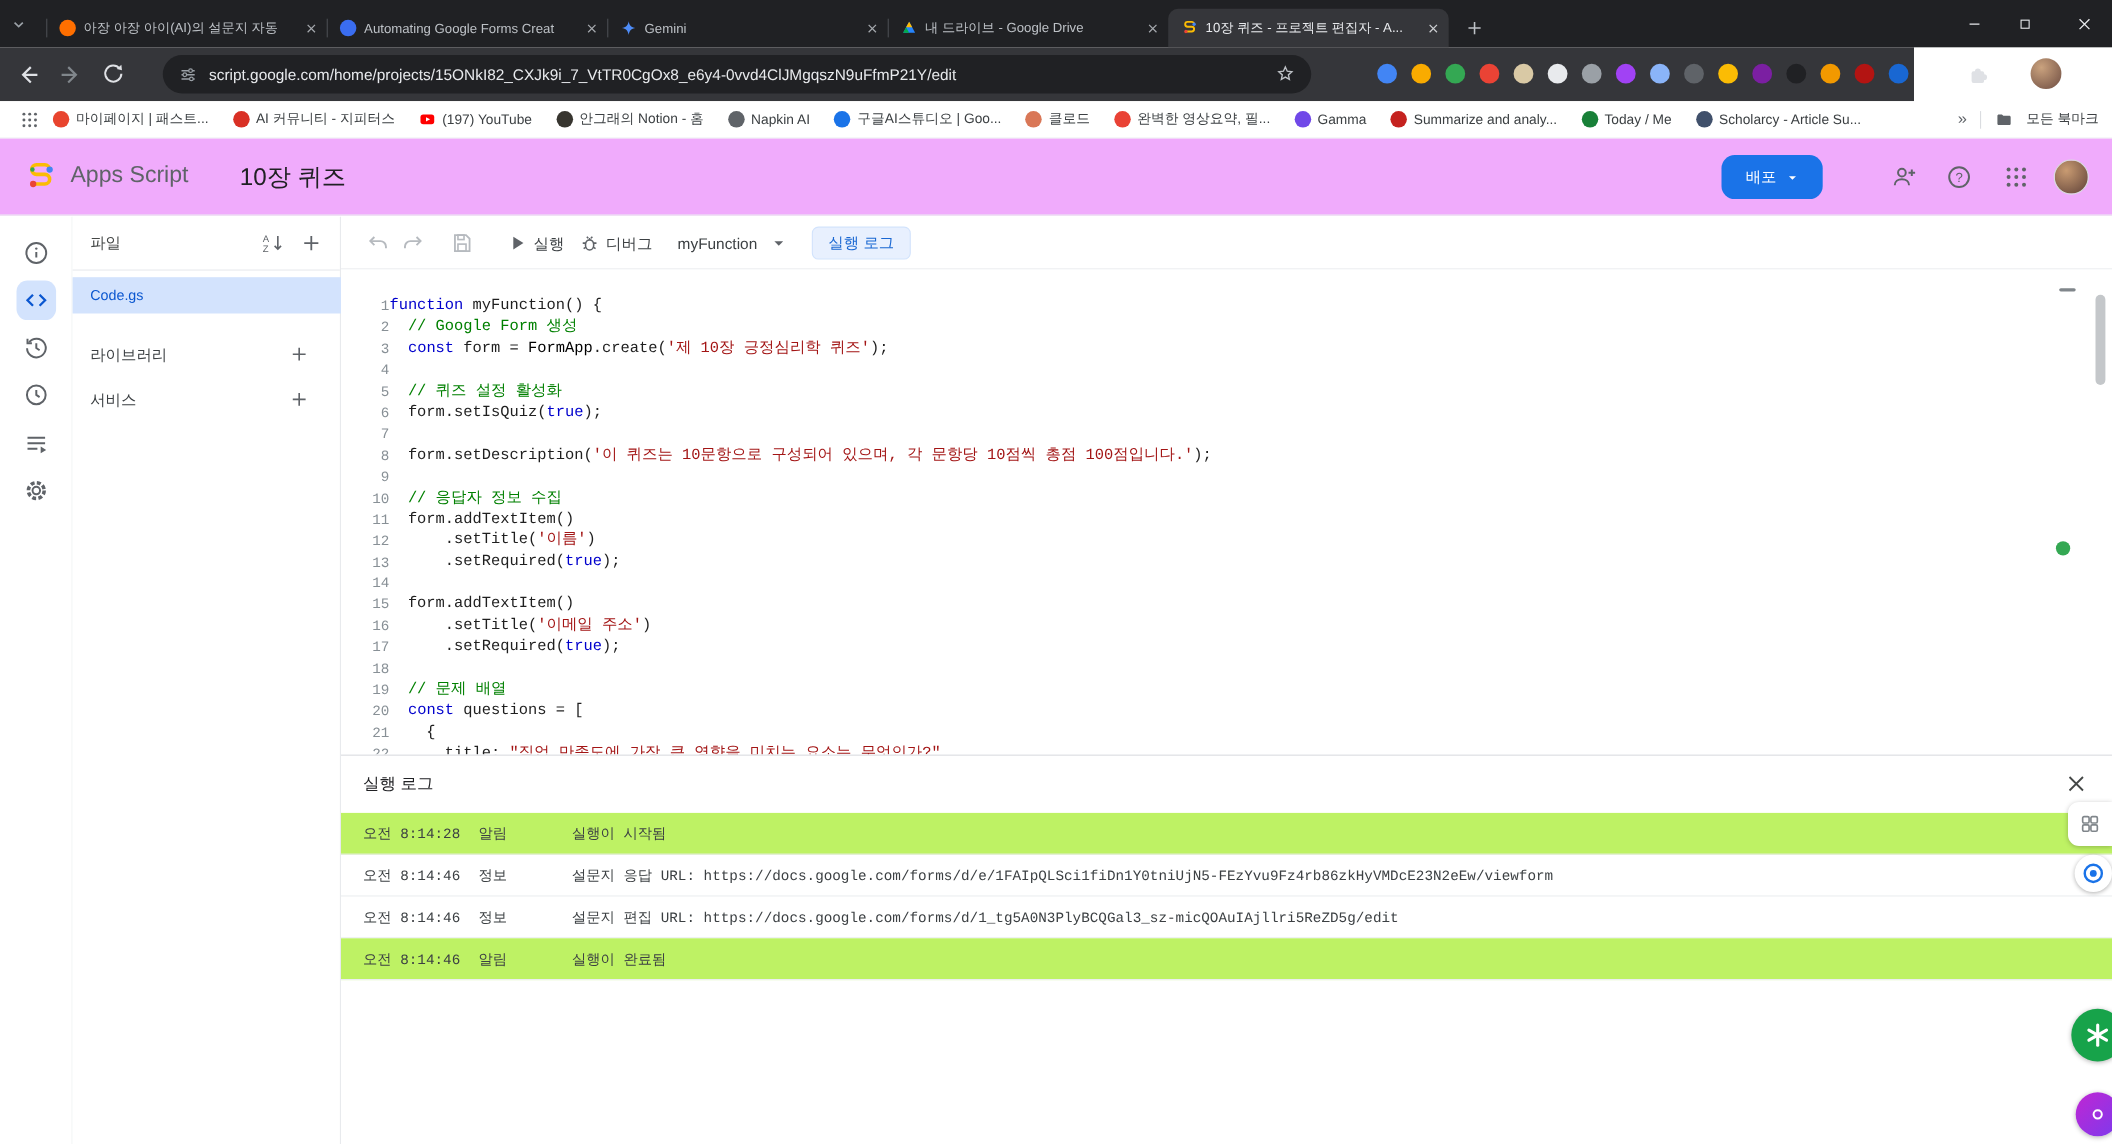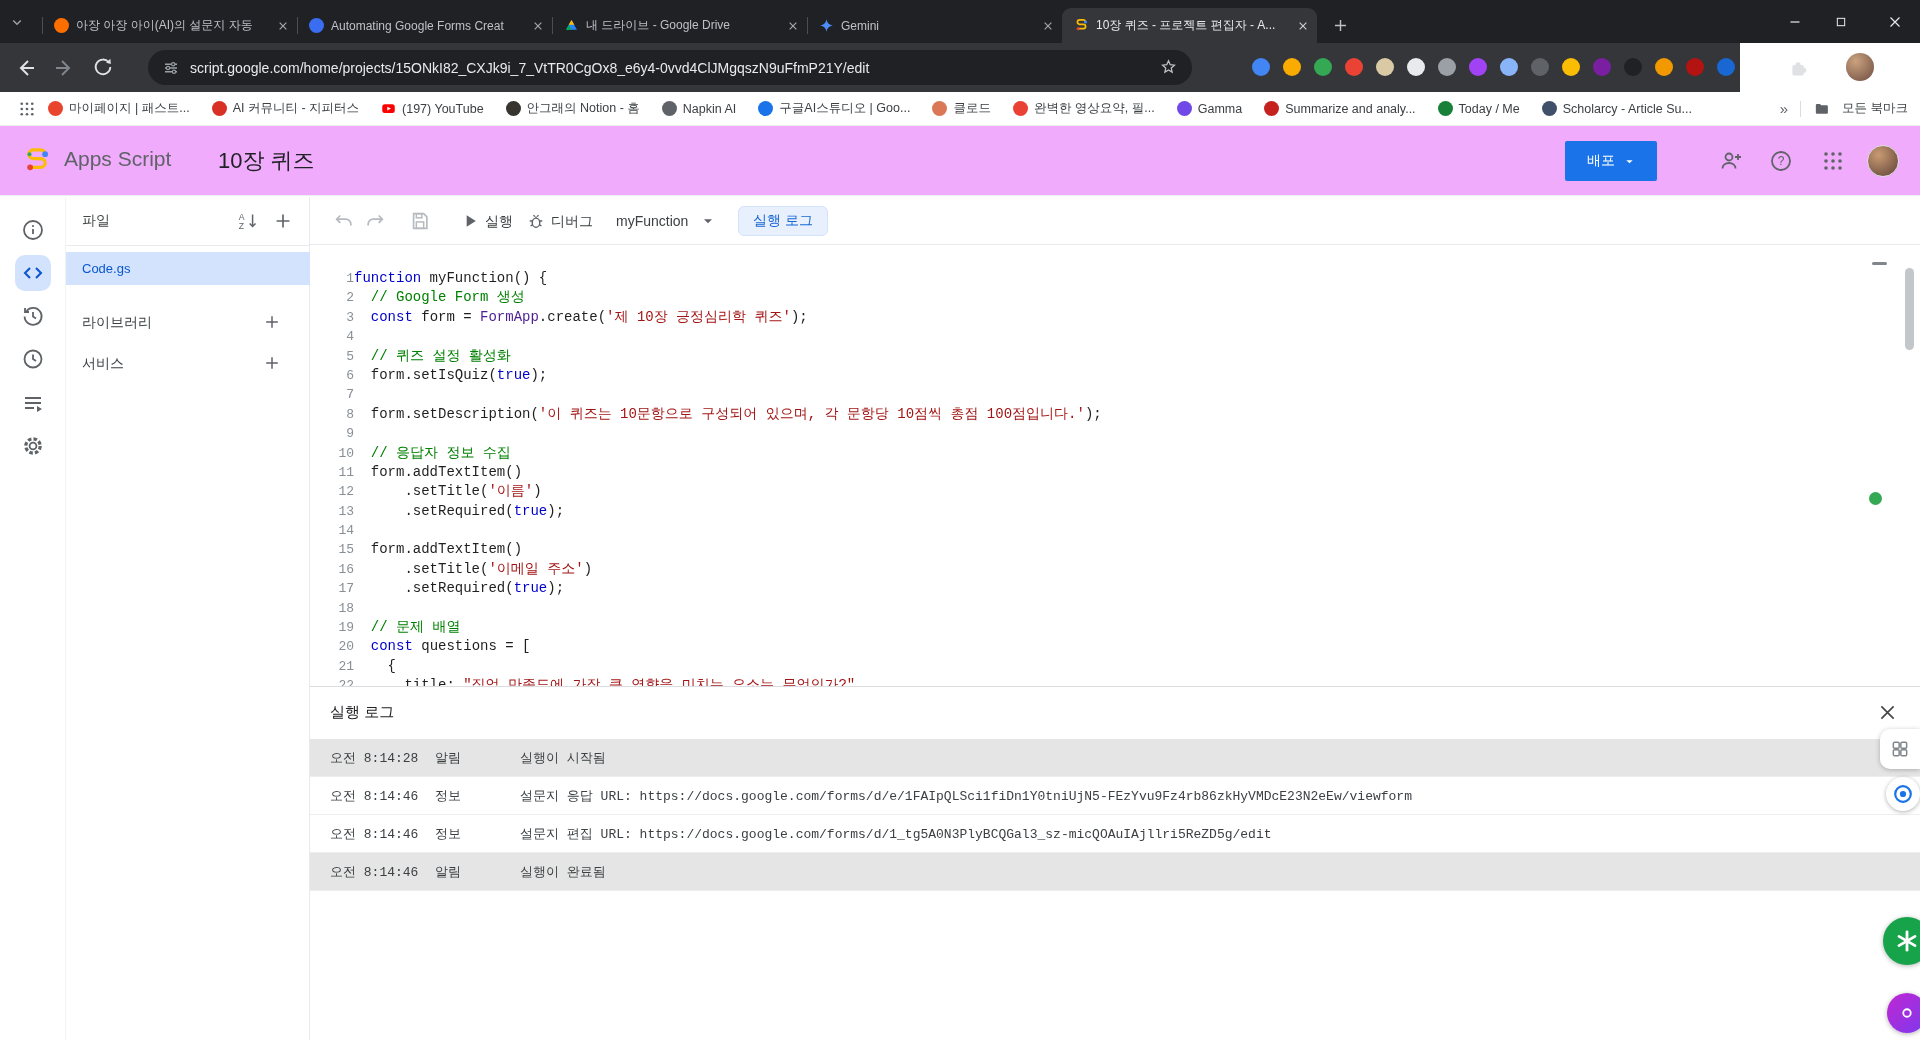--- a/index.html
+++ b/index.html
@@ -41,21 +41,21 @@
   .bm-item{display:flex;align-items:center;gap:6px;font-size:12.5px;color:#3c4043;white-space:nowrap}
   .bm-ic{width:15px;height:15px;flex:none}
   #bm-right{position:absolute;right:12px;top:0;height:33px;display:flex;align-items:center;gap:12px;color:#3c4043;font-size:12.5px}
   .bm-div{width:1px;height:16px;background:#dadce0}
 
   
   #gasheader{left:0;top:126px;width:1920px;height:70px;background:#f0abfc;border-bottom:1px solid #eceff1}
   #gas-logo{position:absolute;left:22px;top:20px;width:30px;height:30px}
   #gas-appname{position:absolute;left:64px;top:21px;font-size:21px;color:#5f6368}
   #gas-title{position:absolute;left:218px;top:20px;font-size:22px;color:#202124}
-  #deploy-btn{position:absolute;left:1565px;top:15px;width:92px;height:40px;background:#1a73e8;border:none;border-radius:2px;color:#fff;font-size:14px;font-weight:500;display:flex;align-items:center;justify-content:center;gap:9px;font-family:inherit}
+  #deploy-btn{position:absolute;left:1565px;top:15px;width:92px;height:40px;background:#1a73e8;border:none;border-radius:12px;color:#fff;font-size:14px;font-weight:500;display:flex;align-items:center;justify-content:center;gap:9px;font-family:inherit}
   .hd-ic{position:absolute;top:23px;width:24px;height:24px;color:#5f6368}
   #gas-avatar{position:absolute;left:1867px;top:19px;width:32px;height:32px;border-radius:50%;background:radial-gradient(circle at 35% 30%,#c99b72,#5d4037);border:1px solid #dadce0}
 
   
   #rail{left:0;top:197px;width:66px;height:843px;background:#fff;border-right:1px solid #f1f3f4}
   .rail-btn{position:absolute;left:21px;width:24px;height:24px;color:#5f6368}
   #rail-sel{position:absolute;left:15px;top:58px;width:36px;height:36px;background:#d3e3fd;border-radius:10px}
   .rail-btn.blue{color:#0b57d0}
 
   
@@ -73,32 +73,32 @@
   .tb-ic.dis{color:#b6babf}
   .tb-label{position:absolute;top:16px;font-size:14px;color:#3c4043}
   #log-chip{position:absolute;left:428px;top:9px;height:30px;padding:0 14px;background:#e8f0fe;border:1px solid #d2e3fc;border-radius:6px;color:#1967d2;font-size:14px;display:flex;align-items:center;font-family:inherit}
 
   
   #codearea{left:310px;top:245px;width:1610px;height:441px;background:#fff;overflow:hidden;font-family:"Liberation Mono","DejaVu Sans Mono",monospace;font-size:14px}
   #codelines{position:absolute;left:0;top:24px;right:0}
   .code-line{display:flex;height:19.4px;line-height:19.4px;white-space:pre}
   .ln{width:44px;text-align:right;color:#889096;flex:none;font-size:13px}
   .lc{}
-  .tk-k{color:#0000cc}.tk-s{color:#a31515}.tk-c{color:#008000}.tk-t{color:#4c1d95}.tk-p{color:#1f1f1f}
+  .tk-k{color:#0000cc}.tk-s{color:#a31515}.tk-c{color:#008000}.tk-t{color:#000000}.tk-p{color:#1f1f1f}
   #collapse-dash{left:1872px;top:262px;width:15px;height:3px;background:#80868b;border-radius:2px}
   #scroll-thumb{left:1905px;top:268px;width:9px;height:82px;background:#c4c7ca;border-radius:5px}
   #green-dot{left:1869px;top:492px;width:13px;height:13px;border-radius:50%;background:#34a853;box-shadow:0 0 0 2px #fff}
 
   
   #logpanel{left:310px;top:686px;width:1610px;height:354px;background:#fff;border-top:1px solid #dadce0}
   #log-title{position:absolute;left:20px;top:16px;font-size:15px;font-weight:500;color:#202124}
   #log-close{position:absolute;right:22px;top:15px;width:21px;height:21px;color:#444746}
   #logrows{position:absolute;left:0;top:52px;width:100%}
   .log-row{display:flex;align-items:center;height:38px;border-bottom:1px solid #eceef0;padding-left:20px;font-family:"Liberation Mono","DejaVu Sans Mono",monospace;font-size:13px;color:#3c4043;white-space:nowrap}
-  .log-row.hl{background:#e5e5e5}
+  .log-row.hl{background:#bef264}
   .lg-time{width:105px;flex:none}
   .lg-type{width:85px;flex:none}
 
   
   #fw-grid{left:1880px;top:729px;width:40px;height:40px;background:#fff;border-radius:10px 0 0 10px;box-shadow:0 1px 5px rgba(0,0,0,.25);display:flex;align-items:center;justify-content:center;color:#80868b}
   #fw-eye{left:1886px;top:777px;width:34px;height:34px;border-radius:50%;background:#fff;box-shadow:0 1px 4px rgba(0,0,0,.3);display:flex;align-items:center;justify-content:center}
   #fw-green{left:1883px;top:917px;width:48px;height:48px;border-radius:50%;background:#17a34a;box-shadow:0 1px 5px rgba(0,0,0,.3);display:flex;align-items:center;justify-content:center;color:#fff}
   #fw-purple{left:1887px;top:993px;width:40px;height:40px;border-radius:50%;background:linear-gradient(135deg,#c026d3,#7c3aed);box-shadow:0 1px 5px rgba(0,0,0,.3);display:flex;align-items:center;justify-content:center}
 </style>
 </head>
@@ -123,37 +123,37 @@
       <div class="tab">
         <span class="fav fav-dot" style="background:#3a6df0"></span>
         <span class="tab-title">Automating Google Forms Creat</span>
         <span class="tab-close">
           <svg viewBox="0 0 24 24" width="16" height="16">
             <path d="M7 7l10 10M17 7L7 17" stroke="currentColor" stroke-width="1.7"></path>
           </svg>
         </span>
       </div>
       <div class="tab">
-        <svg class="fav" viewBox="0 0 16 16">
-          <polygon points="8,2 13.8,12.5 2.2,12.5" fill="#2684fc"></polygon>
-          <polygon points="8,2 11,7.3 5,7.3" fill="#ffba00"></polygon>
-          <polygon points="5,7.3 2.2,12.5 8,12.5" fill="#00ac47"></polygon>
-        </svg>
-        <span class="tab-title">내 드라이브 - Google Drive</span>
+        <svg class="fav" viewBox="0 0 24 24">
+          <path d="M12 2C12.9 8 16 11.1 22 12 16 12.9 12.9 16 12 22 11.1 16 8 12.9 2 12 8 11.1 11.1 8 12 2Z" fill="#4e8cf7"></path>
+        </svg>
+        <span class="tab-title">Gemini</span>
         <span class="tab-close">
           <svg viewBox="0 0 24 24" width="16" height="16">
             <path d="M7 7l10 10M17 7L7 17" stroke="currentColor" stroke-width="1.7"></path>
           </svg>
         </span>
       </div>
       <div class="tab">
-        <svg class="fav" viewBox="0 0 24 24">
-          <path d="M12 2C12.9 8 16 11.1 22 12 16 12.9 12.9 16 12 22 11.1 16 8 12.9 2 12 8 11.1 11.1 8 12 2Z" fill="#4e8cf7"></path>
-        </svg>
-        <span class="tab-title">Gemini</span>
+        <svg class="fav" viewBox="0 0 16 16">
+          <polygon points="8,2 13.8,12.5 2.2,12.5" fill="#2684fc"></polygon>
+          <polygon points="8,2 11,7.3 5,7.3" fill="#ffba00"></polygon>
+          <polygon points="5,7.3 2.2,12.5 8,12.5" fill="#00ac47"></polygon>
+        </svg>
+        <span class="tab-title">내 드라이브 - Google Drive</span>
         <span class="tab-close">
           <svg viewBox="0 0 24 24" width="16" height="16">
             <path d="M7 7l10 10M17 7L7 17" stroke="currentColor" stroke-width="1.7"></path>
           </svg>
         </span>
       </div>
       <div class="tab active">
         <svg class="fav" viewBox="0 0 24 24">
           <path d="M18.5 6.5C18.5 4.6 16.9 3 15 3H9a3.5 3.5 0 0 0 0 7h6a3.5 3.5 0 0 1 0 7H6.5" fill="none" stroke="#fbbc04" stroke-width="2.8" stroke-linecap="round"></path>
           <circle cx="18.5" cy="6.5" r="2.4" fill="#4285f4"></circle>

